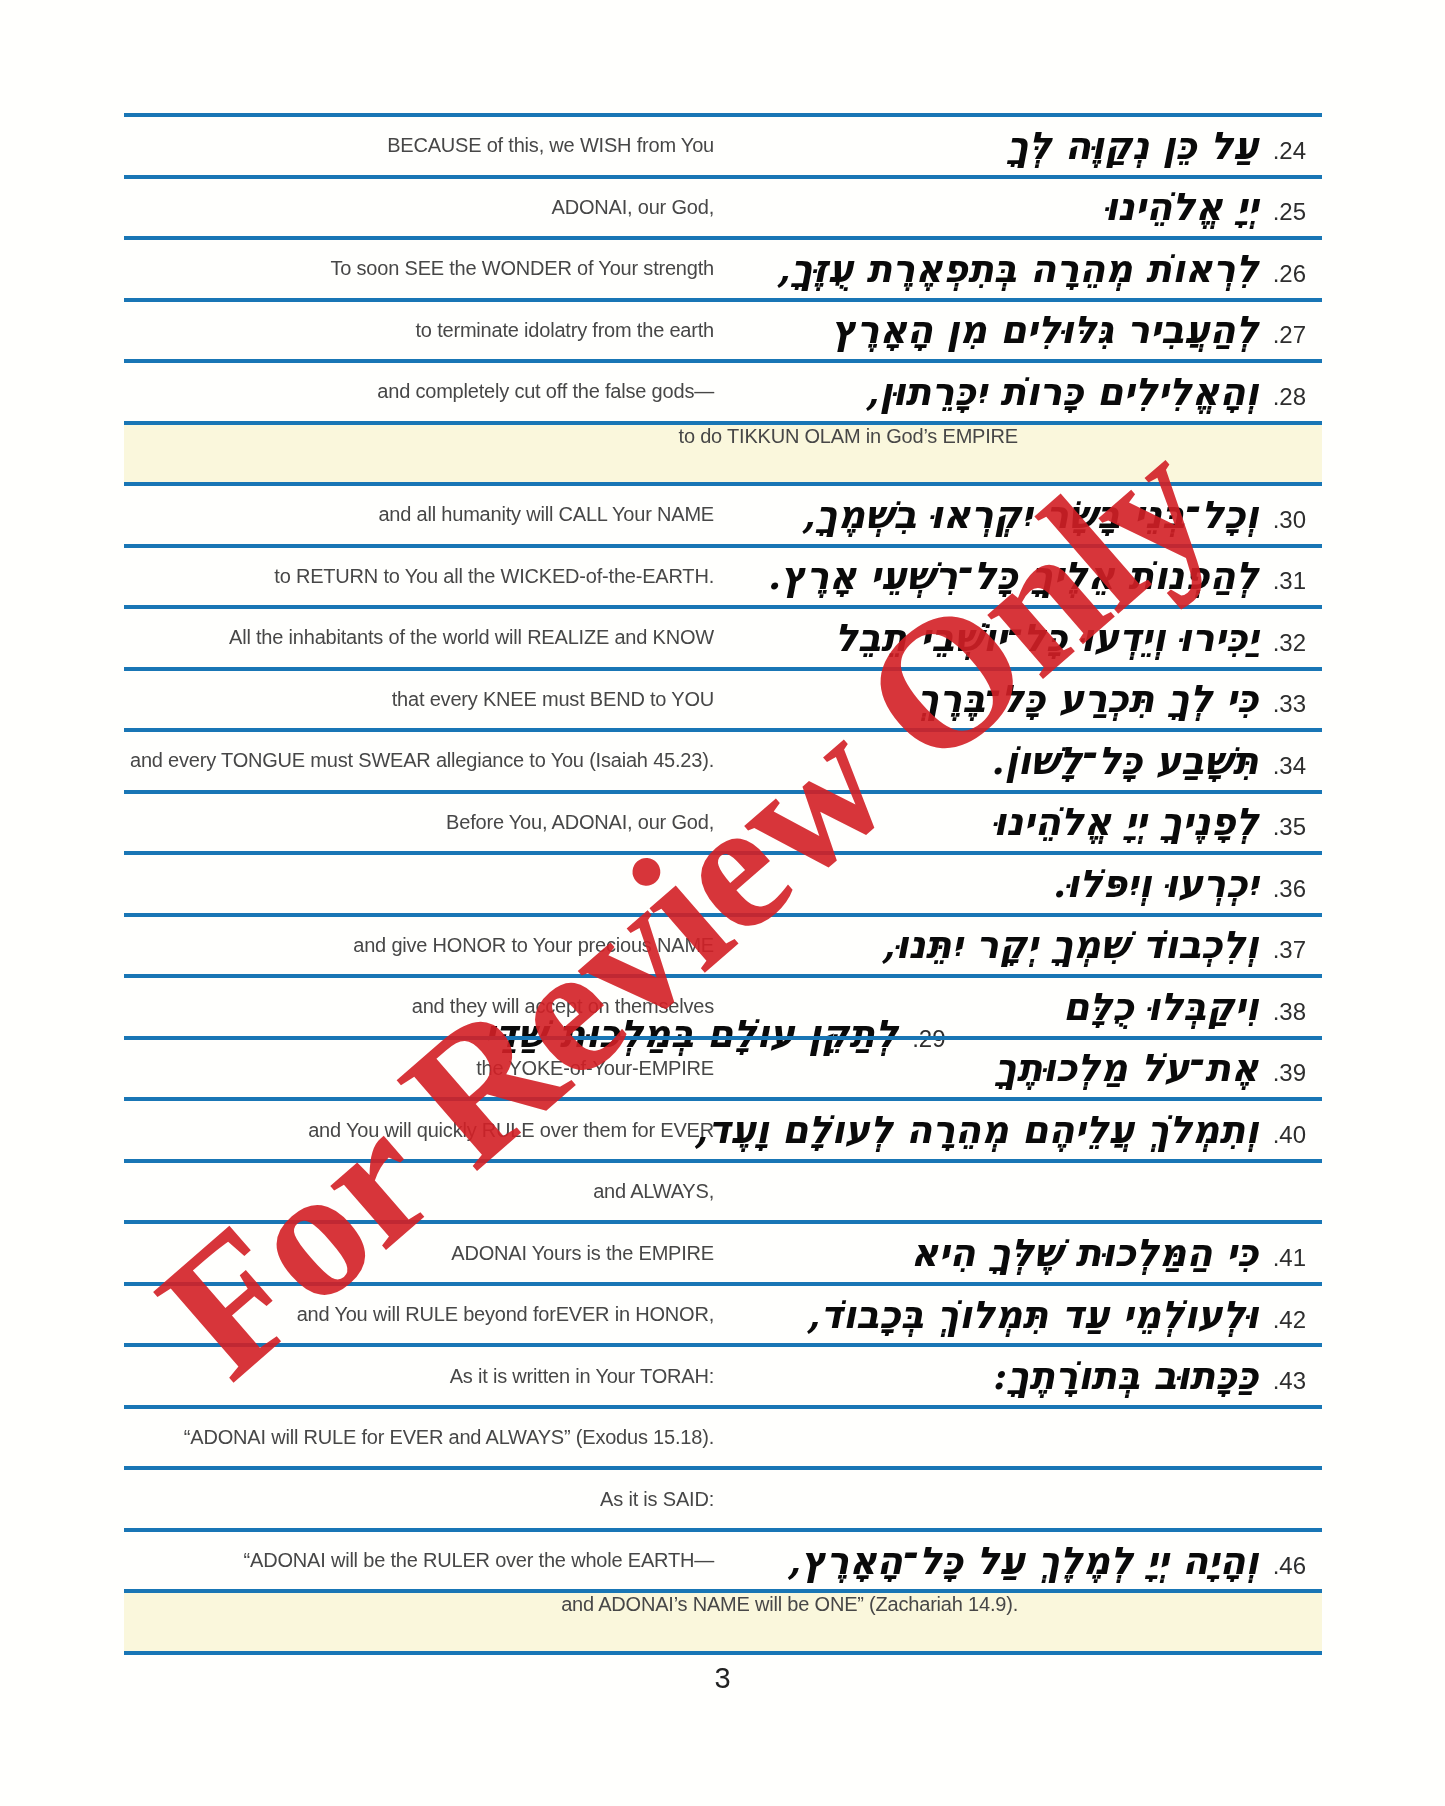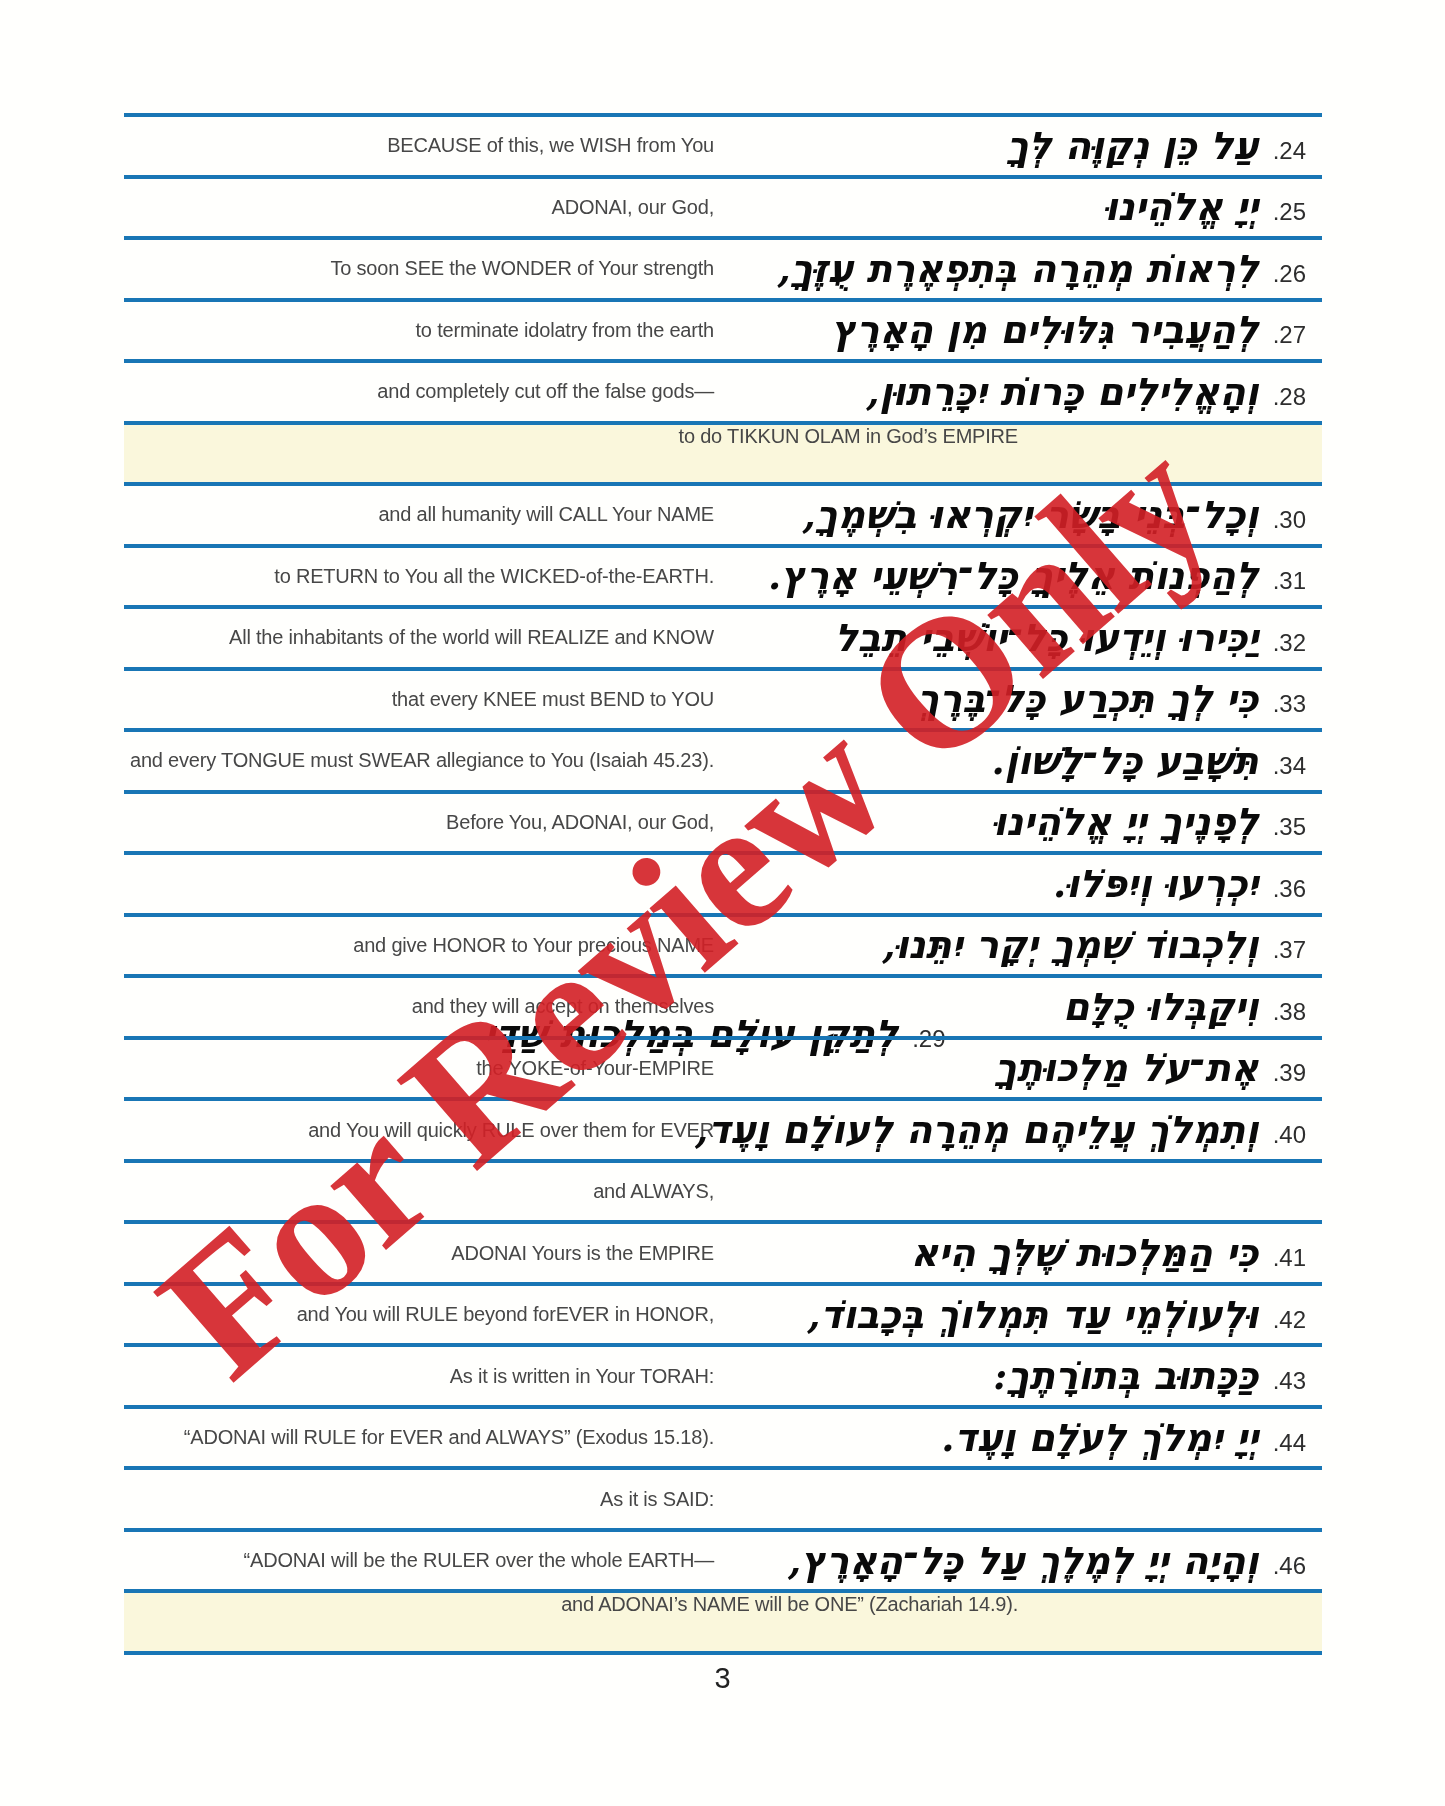--- a/index.html
+++ b/index.html
@@ -182,21 +182,20 @@
       <div class="row">
         <div class="en">and You will RULE beyond forEVER in HONOR,</div>
         <div class="heline"><span class="num">.42</span><span class="he">וּלְעוֹלְמֵי עַד תִּמְלוֹךְ בְּכָבוֹד,</span></div>
       </div>
       <div class="row">
         <div class="en">As it is written in Your TORAH:</div>
         <div class="heline"><span class="num">.43</span><span class="he">כַּכָּתוּב בְּתוֹרָתֶךָ:</span></div>
       </div>
       <div class="row">
         <div class="en">“ADONAI will RULE for EVER and ALWAYS” (Exodus 15.18).</div>
-        <div class="heline"><span class="num">.44</span><span class="he">יְיָ יִמְלֹךְ לְעֹלָם וָעֶד.</span></div>
       </div>
       <div class="row">
         <div class="en">As it is SAID:</div>
       </div>
       <div class="row">
         <div class="en">“ADONAI will be the RULER over the whole EARTH—</div>
         <div class="heline"><span class="num">.46</span><span class="he">וְהָיָה יְיָ לְמֶלֶךְ עַל כָּל־הָאָרֶץ,</span></div>
       </div>
       <div class="row hl">
         <div class="en">and ADONAI’s NAME will be ONE” (Zachariah 14.9).</div>

